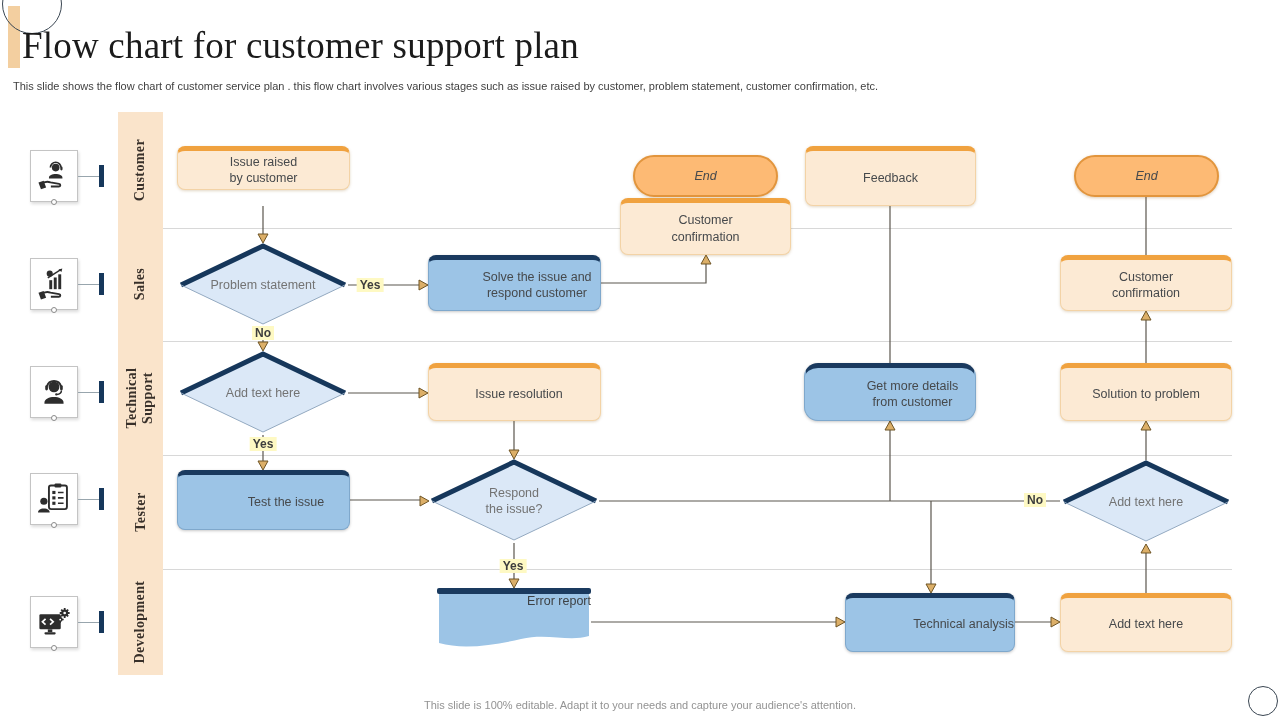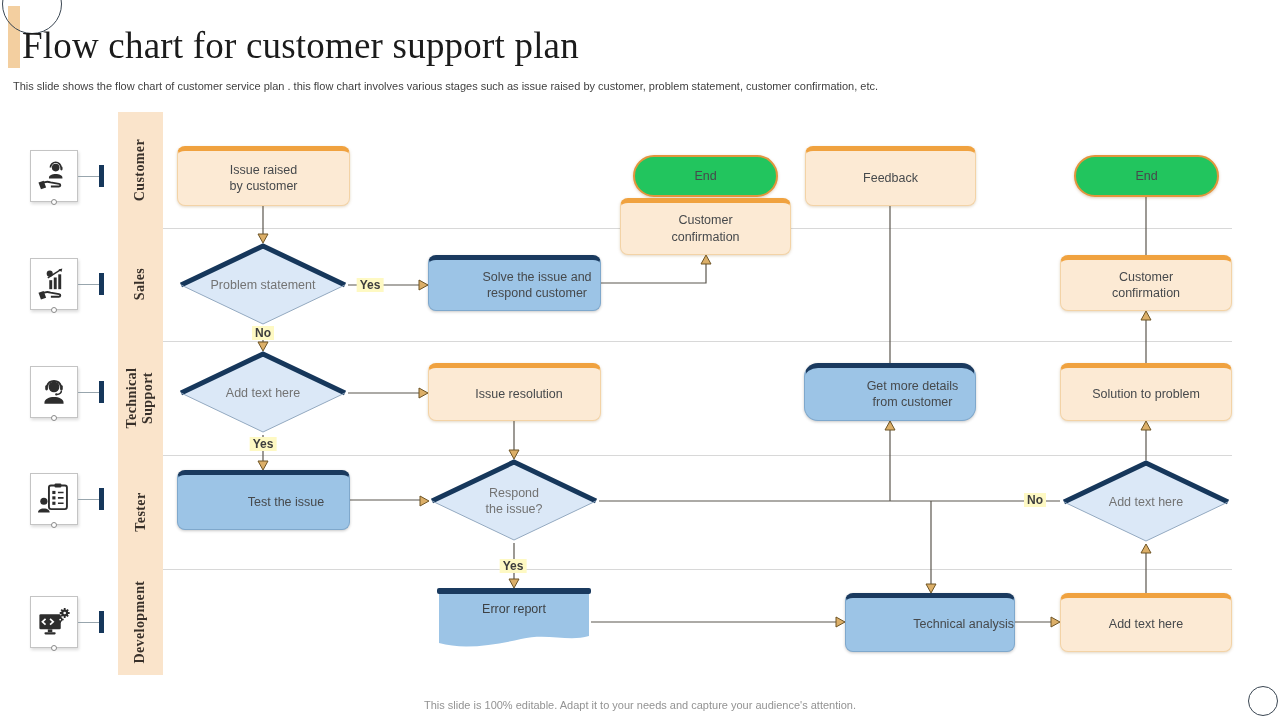--- a/index.html
+++ b/index.html
@@ -34,27 +34,27 @@
   .icon-handle { left:99px; width:5px; height:22px; background:#16375B; }
 
   
   .node { display:flex; align-items:center; justify-content:center; text-align:center;
           font-size:12.5px; color:#46494c; line-height:1.3; }
   .node .lbl, .edge-label, .node-label { white-space:pre-line; }
   .rect-peach { background:#FCEAD4; border:1px solid #F3D3A6; border-top:5px solid #F0A23F;
                 border-radius:8px; box-shadow:0 1px 3px rgba(150,110,50,.28); }
   .rect-blue  { background:#9CC4E6; border:1px solid #7FA8CC; border-top:5px solid #1A3A5F;
                 border-radius:8px; box-shadow:0 1px 3px rgba(0,0,0,.22);padding-left:45px; }
-  .pill-orange { background:#22c55e; border:2px solid #E2953D; border-radius:22px;
-                 box-shadow:0 1px 3px rgba(150,90,20,.3); }
+  .pill-orange { background:#fdba74; border:2px solid #E2953D; border-radius:22px;
+                 box-shadow:0 1px 3px rgba(150,90,20,.3);font-style:italic; }
   .diamond { }
   .diamond svg { position:absolute; inset:0; }
   .diamond .node-label { position:absolute; inset:0; display:flex; align-items:center; justify-content:center;
                          text-align:center; font-size:12.5px; color:#737373; line-height:1.3; }
-  .doc-shape .node-label { position:absolute; left:0; top:14px; width:100%; text-align:center;
+  .doc-shape .node-label { position:absolute; left:0; top:6px; width:100%; text-align:right;
                            font-size:12.5px; color:#3d4144; }
 
   .connector-layer { left:0; top:0; width:1280px; height:720px; pointer-events:none; }
 
   .edge-label { transform:translate(-50%,-50%); background:#fef9c3; padding:0 3px;
                 font-weight:bold; font-size:12px; color:#3d3d3d; }
 </style>
 </head>
 <body>
 
@@ -203,21 +203,21 @@
     <path d="M926 584H936L931 593Z"></path>
     <path d="M509 579H519L514 588Z"></path>
     <path d="M836 617V627L845 622Z"></path>
     <path d="M1051 617V627L1060 622Z"></path>
     <path d="M1141 553H1151L1146 544Z"></path>
     <path d="M1141 430H1151L1146 421Z"></path>
     <path d="M1141 320H1151L1146 311Z"></path>
   </g>
 </svg>
 
-<div class="abs node rect-peach" style="left:177px;top:146px;width:173px;height:60px;">
+<div class="abs node rect-peach" style="left:177px;top:146px;width:173px;height:44px;">
   <span class="lbl">Issue raised
 by customer</span>
 </div>
 <div class="abs node pill-orange" style="left:633px;top:155px;width:145px;height:42px;">
   <span class="lbl">End</span>
 </div>
 <div class="abs node rect-peach" style="left:620px;top:198px;width:171px;height:57px;">
   <span class="lbl">Customer
 confirmation</span>
 </div>

